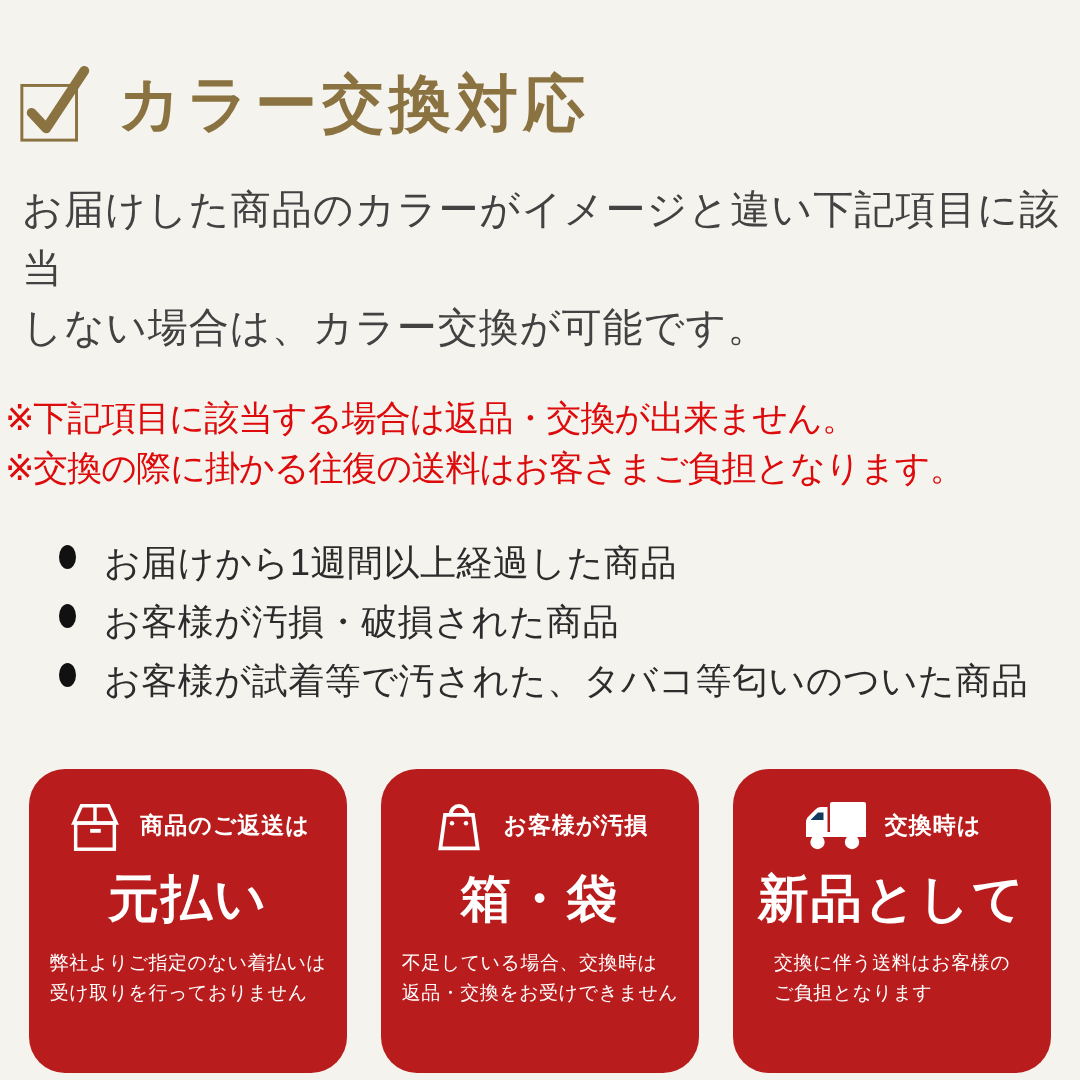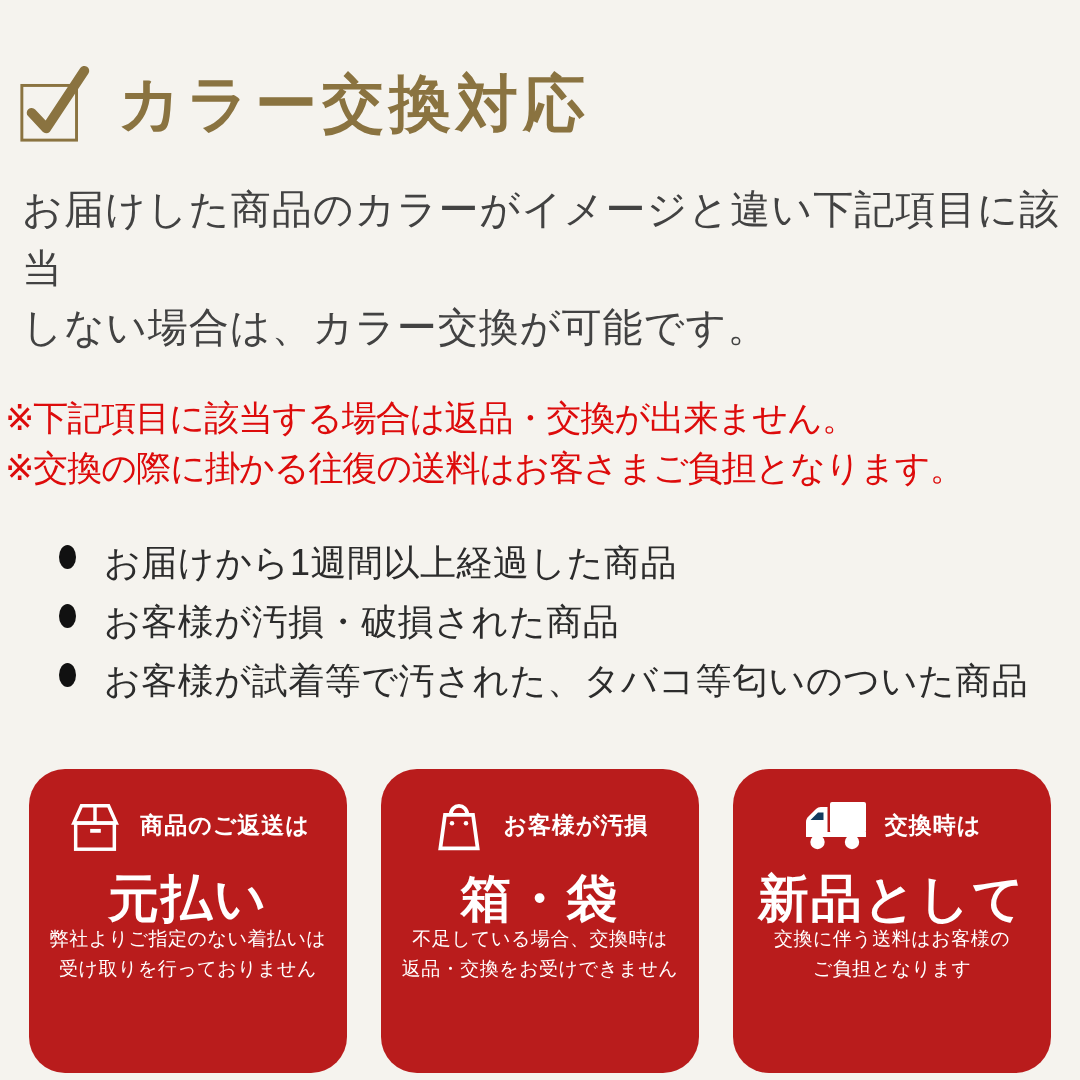--- a/index.html
+++ b/index.html
@@ -59,21 +59,21 @@
     display:flex;flex-direction:column;align-items:center;
     padding-top:26px;box-sizing:border-box;
   }
   .box-head{display:flex;align-items:center;gap:16px;height:62px;}
   .box-head svg{display:block;}
   .box-label{font-size:23px;font-weight:600;letter-spacing:1px;line-height:1.2;}
   .box-headline{
     font-size:51px;font-weight:700;letter-spacing:2px;line-height:1;
     margin-top:16px;
   }
-  .box-note{text-align:center;}
+  .box-note{margin-top:24px;text-align:left;}
   .box-note-line{
     font-size:19px;font-weight:500;line-height:30px;letter-spacing:0.5px;
   }
 </style>
 </head>
 <body>
 
 <div class="canvas">
 
   <div class="title-row">

